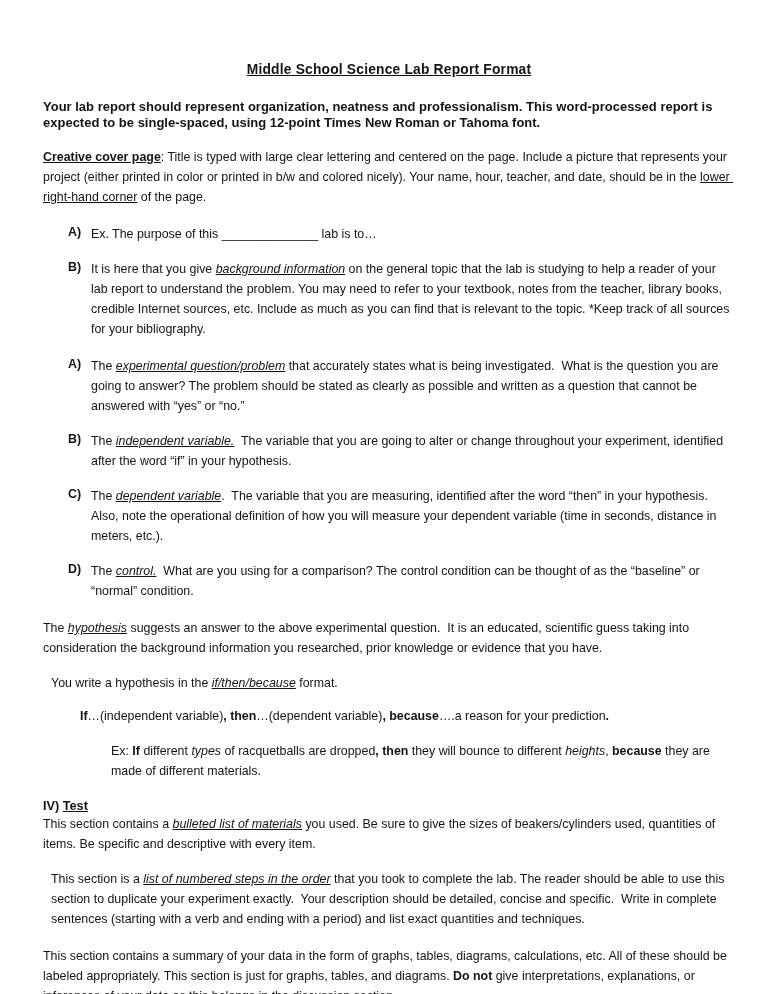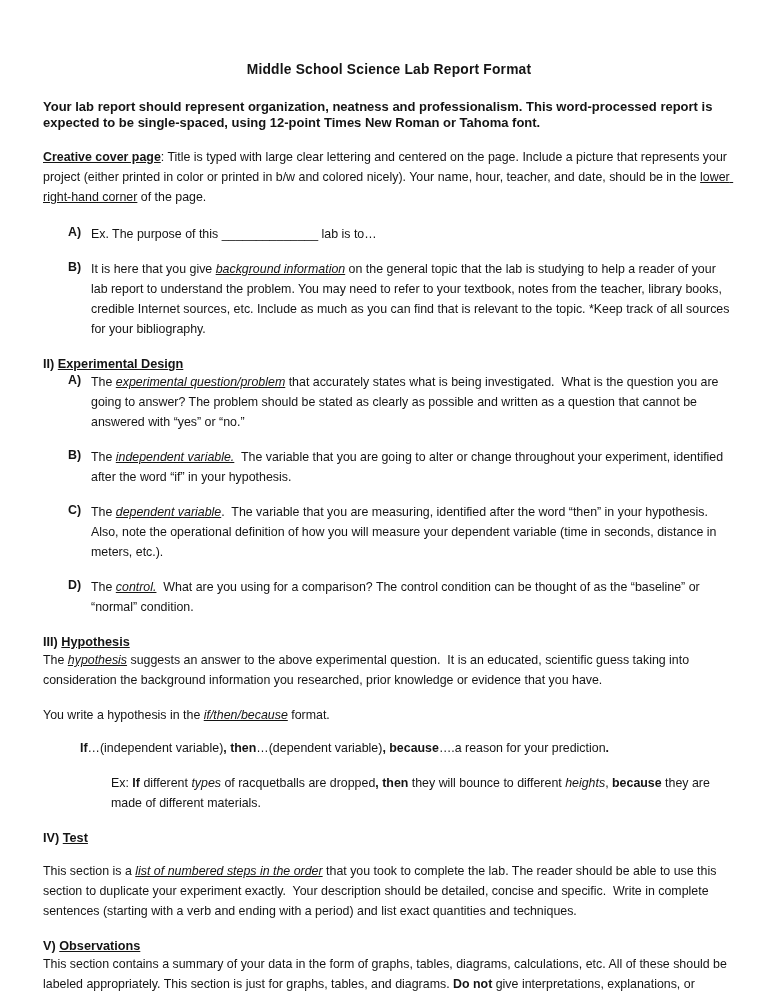--- a/index.html
+++ b/index.html
@@ -23,36 +23,37 @@
     font-size: 12.6px;
     line-height: 16px;
     white-space: pre;
   }
 
   .title {
     text-align: center;
     font-size: 13.8px;
     line-height: 17px;
     font-weight: 700;
+    text-decoration: underline;
     margin-top: 17px;
     letter-spacing: 0.2px;
   }
 
   .note {
     margin-top: 21px;
     font-weight: 700;
     font-size: 13px;
     line-height: 15.5px;
   }
 
   .para {
     font-size: 12.4px;
     line-height: 20px;
   }
-  .mt { margin-top: 15px; }
+  .mt { margin-top: 15px; margin-left: 8px; }
   .mt-lg { margin-top: 17px; }
 
   .sec-heading {
     font-size: 12.7px;
     line-height: 16px;
   }
 
   .lettered {
     display: flex;
     margin-left: 25px;
@@ -90,21 +91,20 @@
     </div>
     <div class="lettered mt">
       <span class="letter">B)</span>
       <div class="item-body">
         <div class="para runs"><span>It is here that you give </span><span class="i u">background information</span><span> on the general topic that the lab is studying to help a reader of your lab report to understand the problem. You may need to refer to your textbook, notes from the teacher, library books, credible Internet sources, etc. Include as much as you can find that is relevant to the topic. *Keep track of all sources for your bibliography.</span></div>
       </div>
     </div>
   </div>
 
   <div class="sec mt-lg">
-    <div class="sec-heading runs"><span class="b">II) </span><span class="b u">Experimental Design</span></div>
     <div class="lettered">
       <span class="letter">A)</span>
       <div class="item-body">
         <div class="para runs"><span>The </span><span class="i u">experimental question/problem</span><span> that accurately states what is being investigated.  What is the question you are going to answer? The problem should be stated as clearly as possible and written as a question that cannot be answered with “yes” or “no.”</span></div>
       </div>
     </div>
     <div class="lettered mt">
       <span class="letter">B)</span>
       <div class="item-body">
         <div class="para runs"><span>The </span><span class="i u">independent variable.</span><span>  The variable that you are going to alter or change throughout your experiment, identified after the word “if” in your hypothesis.</span></div>
@@ -118,30 +118,29 @@
     </div>
     <div class="lettered mt">
       <span class="letter">D)</span>
       <div class="item-body">
         <div class="para runs"><span>The </span><span class="i u">control.</span><span>  What are you using for a comparison? The control condition can be thought of as the “baseline” or “normal” condition.</span></div>
       </div>
     </div>
   </div>
 
   <div class="sec mt-lg">
-    <div class="sec-heading runs"><span class="b">III) </span><span class="b u">Hypothesis</span></div>
     <div class="para runs"><span>The </span><span class="i u">hypothesis</span><span> suggests an answer to the above experimental question.  It is an educated, scientific guess taking into consideration the background information you researched, prior knowledge or evidence that you have.</span></div>
     <div class="para runs mt"><span>You write a hypothesis in the </span><span class="i u">if/then/because</span><span> format.</span></div>
     <div class="para runs indent-if"><span class="b">If</span><span>…(independent variable)</span><span class="b">, then</span><span>…(dependent variable)</span><span class="b">, because</span><span>….a reason for your prediction</span><span class="b">.</span></div>
     <div class="para runs mt indent-ex"><span>Ex: </span><span class="b">If</span><span> different </span><span class="i">types</span><span> of racquetballs are dropped</span><span class="b">, then</span><span> they will bounce to different </span><span class="i">heights</span><span>, </span><span class="b">because</span><span> they are made of different materials.</span></div>
   </div>
 
   <div class="sec mt-lg">
     <div class="sec-heading runs"><span class="b">IV) </span><span class="b u">Test</span></div>
+    <div class="para runs"><span>This section contains a </span><span class="i u">bulleted list of materials</span><span> you used. Be sure to give the sizes of beakers/cylinders used, quantities of items. Be specific and descriptive with every item.</span></div>
     <div class="para runs mt"><span>This section is a </span><span class="i u">list of numbered steps in the order</span><span> that you took to complete the lab. The reader should be able to use this section to duplicate your experiment exactly.  Your description should be detailed, concise and specific.  Write in complete sentences (starting with a verb and ending with a period) and list exact quantities and techniques.</span></div>
   </div>
 
   <div class="sec mt-lg">
-    <div class="sec-heading runs"><span class="b">V) </span><span class="b u">Observations</span></div>
     <div class="para runs"><span>This section contains a summary of your data in the form of graphs, tables, diagrams, calculations, etc. All of these should be labeled appropriately. This section is just for graphs, tables, and diagrams. </span><span class="b">Do not</span><span> give interpretations, explanations, or inferences of your data as this belongs in the discussion section.</span></div>
   </div>
 
 </div>
 
 </body></html>

